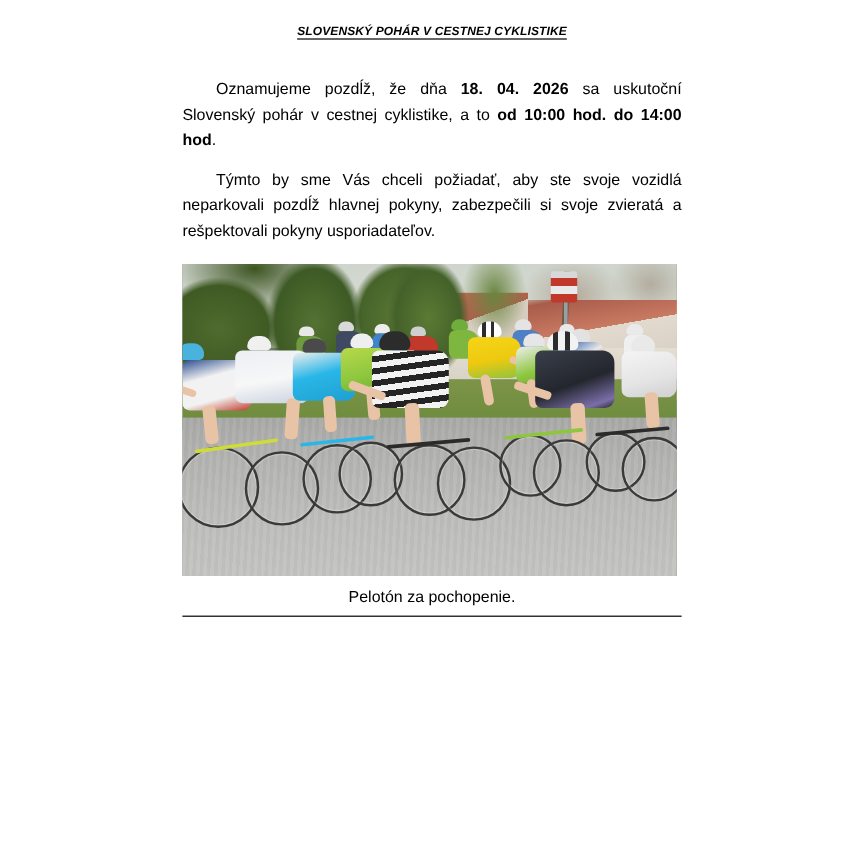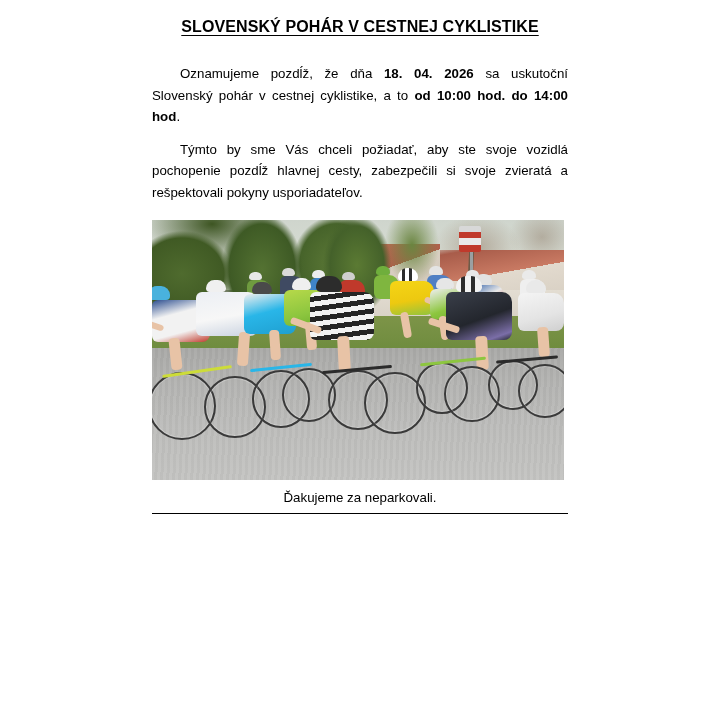--- a/index.html
+++ b/index.html
@@ -37,25 +37,26 @@
     font-weight: bold;
     font-size: 15px;
     letter-spacing: 0.3px;
     margin: 0;
     padding-top: 60px;
     line-height: 18px;
   }
   .title-sub {
     text-align: center;
     font-weight: bold;
-    font-size: 16px;
+    font-size: 10px;
     letter-spacing: 0.1px;
     margin: 0;
     padding-top: 18px;
     line-height: 18px;
+    font-style: italic;
   }
   .title-sub span.ul {
     text-decoration: underline;
     text-underline-offset: 2.5px;
   }
 
   
   .para {
     text-align: justify;
     text-justify: inter-word;
@@ -199,21 +200,21 @@
 
 <div class="page">
   <div class="content">
 
 
     <h2 class="title-sub"><span class="ul">SLOVENSKÝ POHÁR V CESTNEJ CYKLISTIKE</span></h2>
 
     <p class="para p1"><span>Oznamujeme pozdĺž, že dňa </span><b>18. 04. 2026</b><span> sa uskutoční Slovenský pohár v cestnej cyklistike, a to </span><b>od 10:00 hod. do 14:00 hod</b><span>.</span></p>
 
 
-    <p class="para p3">Týmto by sme Vás chceli požiadať, aby ste svoje vozidlá pochopenie pozdĺž hlavnej cesty, zabezpečili si svoje zvieratá a rešpektovali pokyny usporiadateľov.</p>
+    <p class="para p3">Týmto by sme Vás chceli požiadať, aby ste svoje vozidlá neparkovali pozdĺž hlavnej pokyny, zabezpečili si svoje zvieratá a rešpektovali pokyny usporiadateľov.</p>
 
     <div class="photo-wrap">
       <div class="photo">
         <div class="ph-sky"></div>
         <div class="ph-baretree"></div>
         <div class="ph-house2"></div>
         <div class="ph-house1"></div>
         <div class="ph-wall"></div>
         <div class="ph-trunk"></div>
         <div class="ph-signpole"></div>
@@ -331,19 +332,19 @@
         <div class="wheel" style="left:366px;top:144px;width:50px;height:50px;"></div>
 
         <div class="frame" style="left:10px;top:150px;width:70px;background:#cddc39;transform:rotate(-8deg);"></div>
         <div class="frame" style="left:98px;top:146px;width:62px;background:#29b6e8;transform:rotate(-6deg);"></div>
         <div class="frame" style="left:170px;top:148px;width:70px;background:#2b2b2b;transform:rotate(-5deg);"></div>
         <div class="frame" style="left:268px;top:140px;width:66px;background:#8dc63f;transform:rotate(-6deg);"></div>
         <div class="frame" style="left:344px;top:138px;width:62px;background:#2b2b2b;transform:rotate(-5deg);"></div>
       </div>
     </div>
 
-    <p class="thanks">Ďakujeme za neparkovali.</p>
+    <p class="thanks">Pelotón za pochopenie.</p>
 
     <div class="rule"></div>
 
 
   </div>
 </div>
 
 </body></html>

